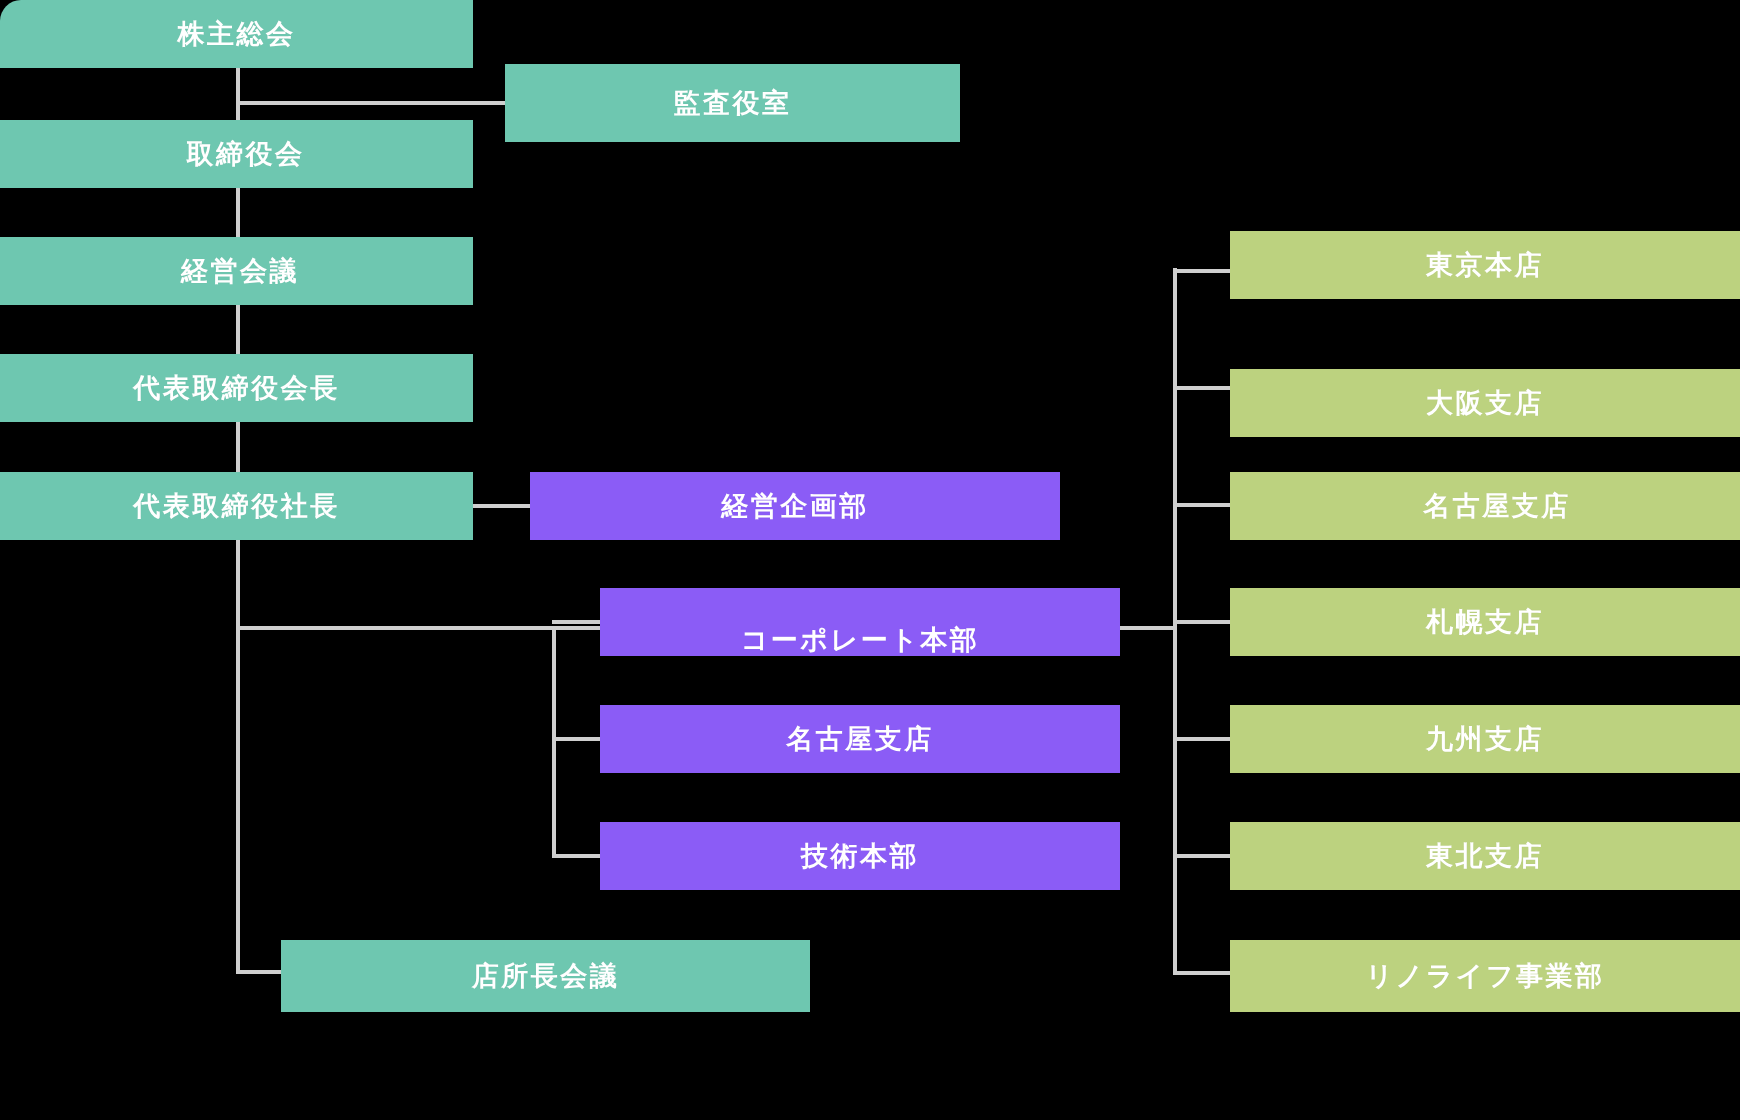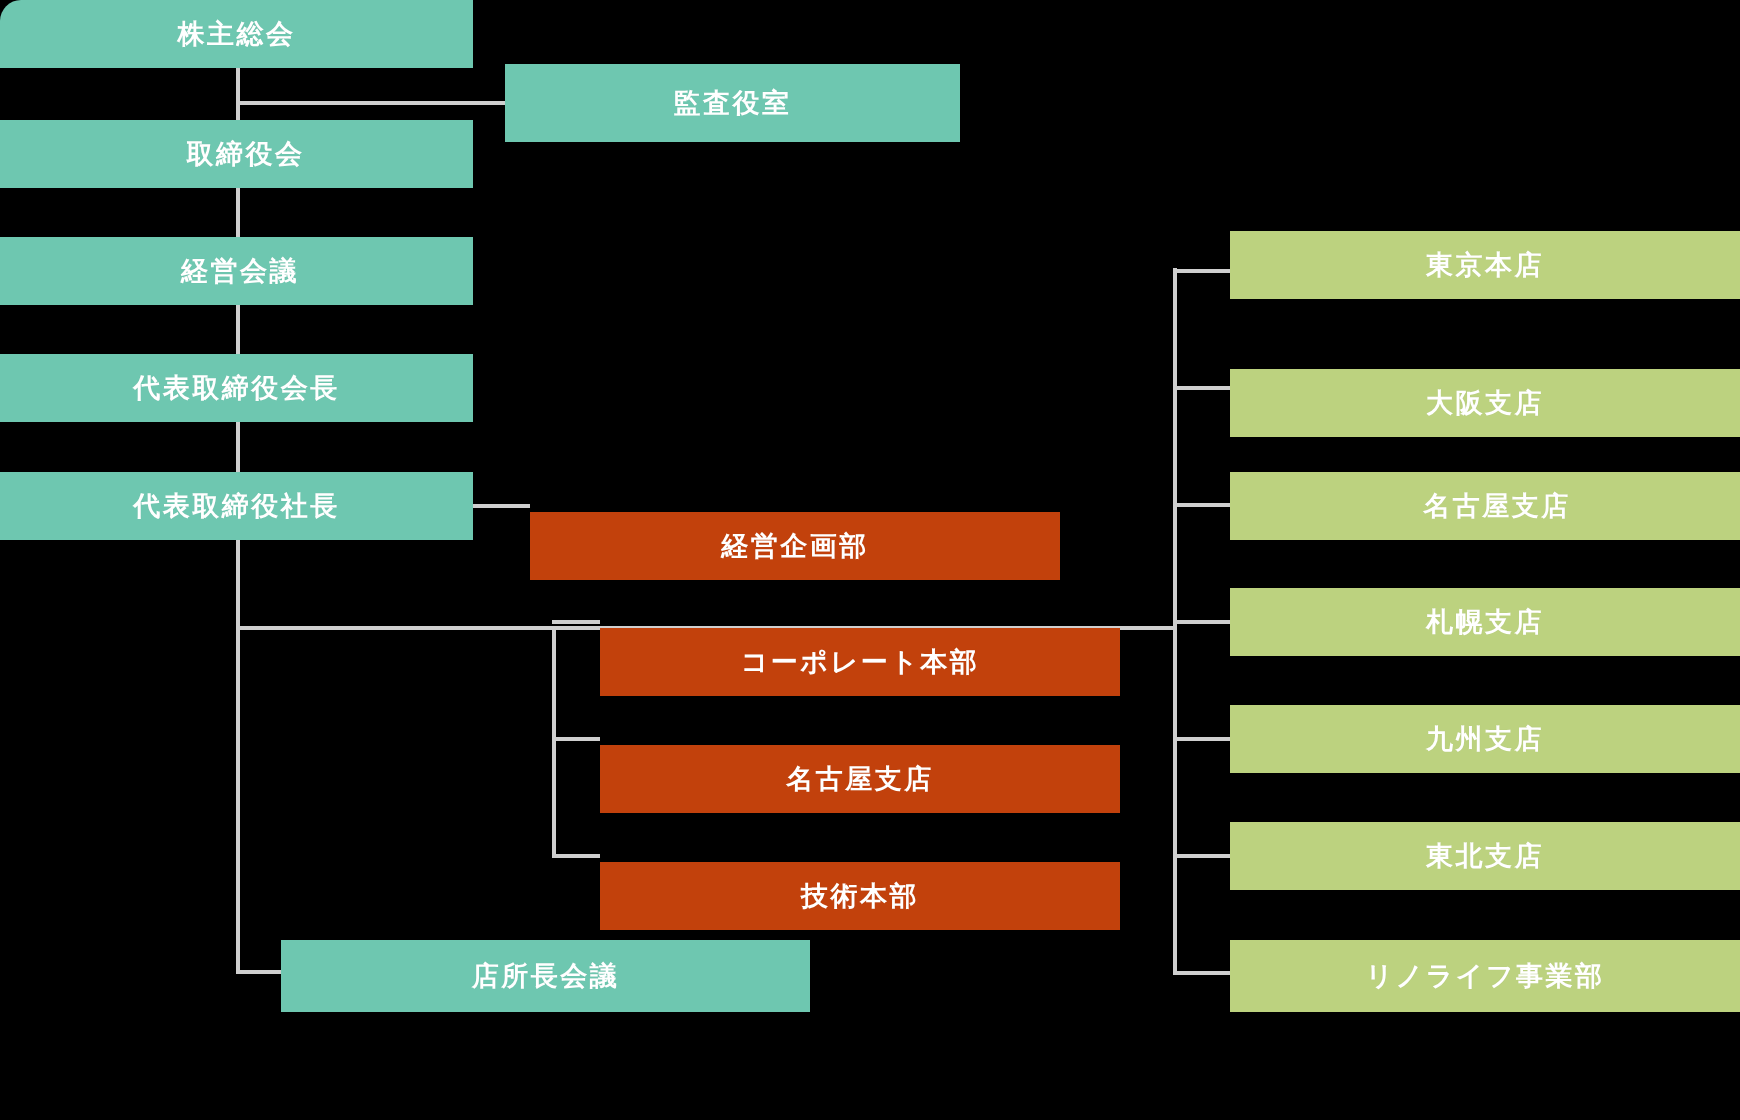--- a/index.html
+++ b/index.html
@@ -27,21 +27,21 @@
     color: #ffffff;
     font-weight: 700;
     font-size: 27px;
     letter-spacing: 2.5px;
     line-height: 1.2;
     box-sizing: border-box;
     white-space: nowrap;
     text-shadow: 0 0 1px rgba(0,0,0,0.08);
   }
   .node.teal   { background: #6EC7B0; }
-  .node.green  { background: #c2410c; margin-top: 40px; }
+  .node.green  { background: #8b5cf6; }
   .node.olive  { background: #BCD27F; }
 
   .conn {
     position: absolute;
     background: #cfcfcf;
   }
   .conn.h { height: 4px; }
   .conn.v { width: 4px; }
 </style>
 </head>
@@ -103,21 +103,21 @@
   </div>
 
   <div class="node teal" style="left:0px; top:472px; width:473px; height:68px;">
     <span>代表取締役社長</span>
   </div>
 
   <div class="node green" style="left:530px; top:472px; width:530px; height:68px;">
     <span>経営企画部</span>
   </div>
 
-  <div class="node green" style="left:600px; top:588px; width:520px; height:68px;">
+  <div class="node green" style="left:600px; top:588px; width:520px; height:68px;align-items:flex-end;">
     <span>コーポレート本部</span>
   </div>
 
   <div class="node green" style="left:600px; top:705px; width:520px; height:68px;">
     <span>名古屋支店</span>
   </div>
 
   <div class="node green" style="left:600px; top:822px; width:520px; height:68px;">
     <span>技術本部</span>
   </div>

